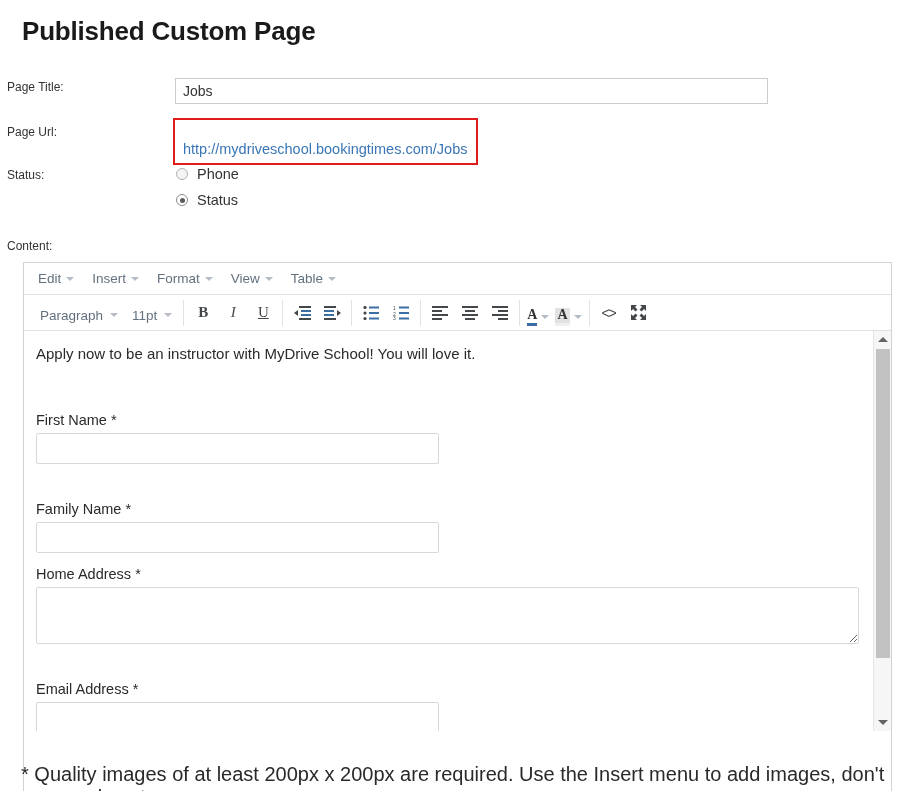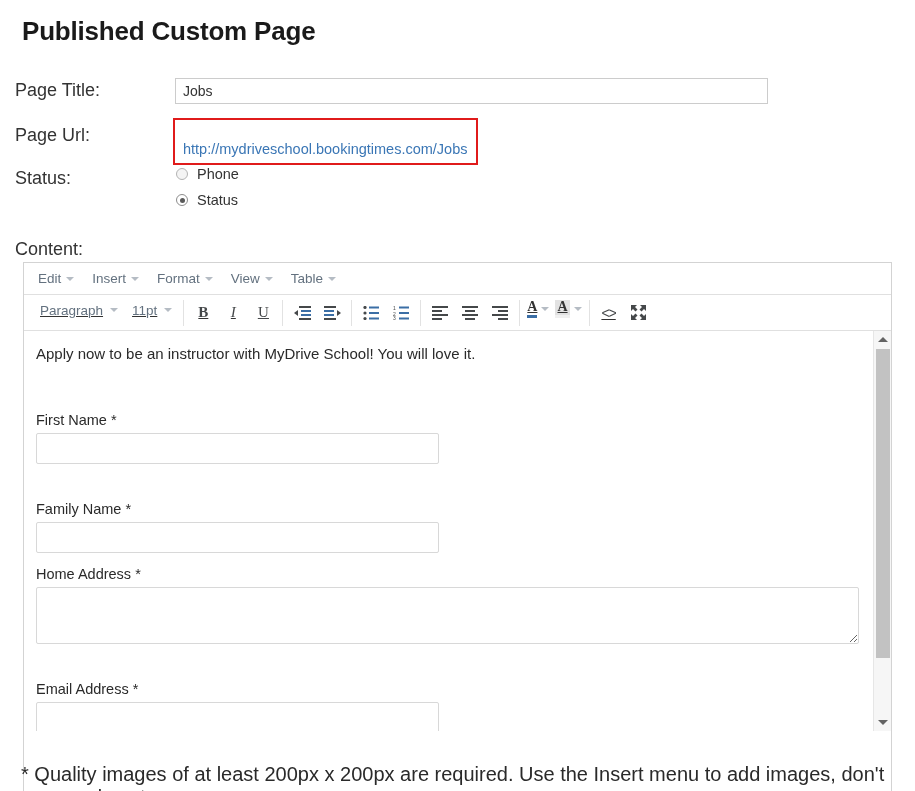--- a/index.html
+++ b/index.html
@@ -21,22 +21,22 @@
     top: 16px;
     font-size: 26px;
     font-weight: bold;
     color: #1a1a1a;
     letter-spacing: -0.2px;
   }
 
   
   .field-label {
     position: absolute;
-    left: 15px;
-    font-size: 18px;
+    left: 7px;
+    font-size: 12px;
     color: #333333;
   }
   #lbl-page-title { top: 80px; }
   #lbl-page-url   { top: 125px; }
   #lbl-status     { top: 168px; }
   #lbl-content    { top: 239px; }
 
   .title-input {
     position: absolute;
     left: 175px;
@@ -136,25 +136,24 @@
   .toolbar {
     height: 36px;
     border-bottom: 1px solid #e0e0e0;
     display: flex;
     align-items: center;
     padding-left: 5px;
     background: #ffffff;
   }
   .tb-group {
     display: flex;
-    align-items: flex-start;
+    align-items: flex-end;
     height: 26px;
     padding: 0 4px;
     border-right: 1px solid #e2e2e2;
-    text-decoration: underline;
   }
   .tb-group.last { border-right: none; }
   .tb-select {
     display: flex;
     align-items: center;
     gap: 7px;
     padding: 3px 7px;
     font-size: 13.5px;
     color: #63717f;
     cursor: default;

